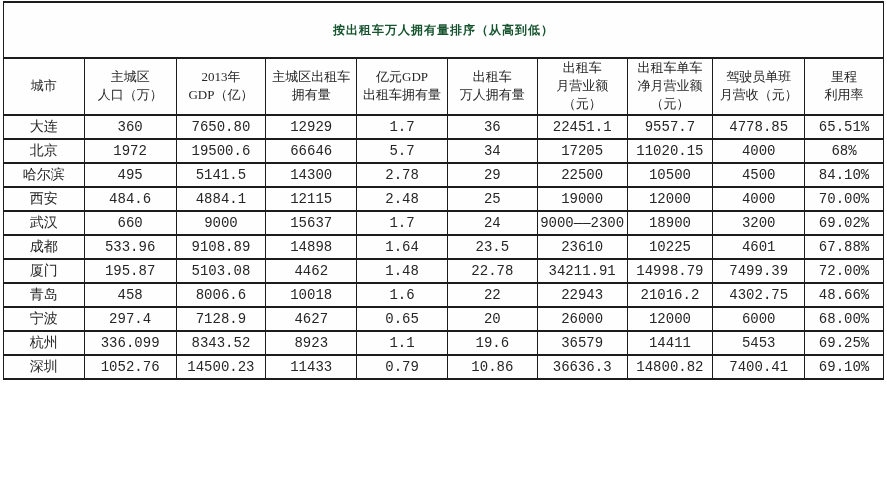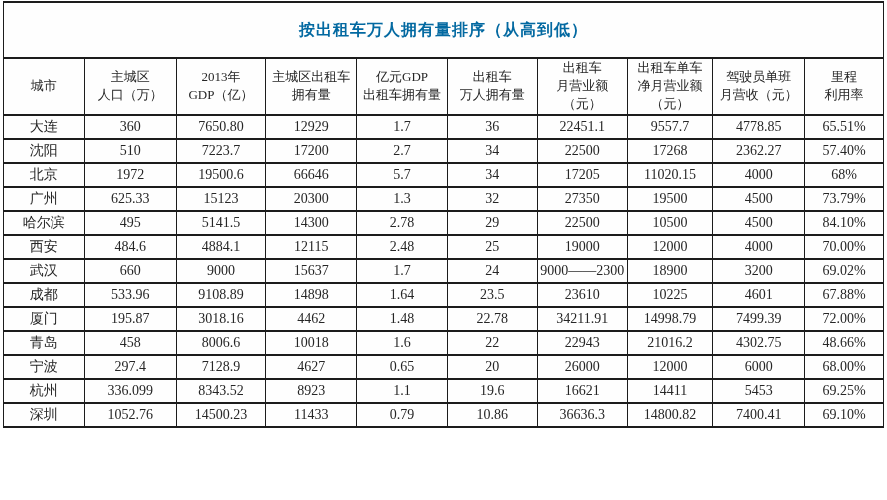--- a/index.html
+++ b/index.html
@@ -29,34 +29,35 @@
     border-right: 1px solid #1c1c1c;
     border-top: 2px solid #1c1c1c;
     border-bottom: 2px solid #1c1c1c;
     text-align: center;
     vertical-align: middle;
     padding: 0 1px;
     overflow: hidden;
   }
   tr.title-row td {
     height: 54px;
-    font-size: 16px;
+    font-size: 12px;
     letter-spacing: 1px;
     font-weight: bold;
-    color: #0369a1;
+    color: #14532d;
   }
   tr.header-row th {
     height: 50px;
     font-size: 13px;
     font-weight: normal;
     line-height: 1.4;
     white-space: pre-line;
   }
   tbody tr.body-row {
     height: 16px;
+    font-family: Liberation Mono, monospace;
   }
   tbody tr.body-row td {
     font-size: 14px;
     line-height: 22px;
     white-space: nowrap;
   }
 </style>
 </head>
 <body>
 
@@ -109,56 +110,32 @@
           <td>7650.80</td>
           <td>12929</td>
           <td>1.7</td>
           <td>36</td>
           <td>22451.1</td>
           <td>9557.7</td>
           <td>4778.85</td>
           <td>65.51%</td>
         </tr>
         <tr class="body-row">
-          <td>沈阳</td>
-          <td>510</td>
-          <td>7223.7</td>
-          <td>17200</td>
-          <td>2.7</td>
-          <td>34</td>
-          <td>22500</td>
-          <td>17268</td>
-          <td>2362.27</td>
-          <td>57.40%</td>
-        </tr>
-        <tr class="body-row">
           <td>北京</td>
           <td>1972</td>
           <td>19500.6</td>
           <td>66646</td>
           <td>5.7</td>
           <td>34</td>
           <td>17205</td>
           <td>11020.15</td>
           <td>4000</td>
           <td>68%</td>
         </tr>
         <tr class="body-row">
-          <td>广州</td>
-          <td>625.33</td>
-          <td>15123</td>
-          <td>20300</td>
-          <td>1.3</td>
-          <td>32</td>
-          <td>27350</td>
-          <td>19500</td>
-          <td>4500</td>
-          <td>73.79%</td>
-        </tr>
-        <tr class="body-row">
           <td>哈尔滨</td>
           <td>495</td>
           <td>5141.5</td>
           <td>14300</td>
           <td>2.78</td>
           <td>29</td>
           <td>22500</td>
           <td>10500</td>
           <td>4500</td>
           <td>84.10%</td>
@@ -195,21 +172,21 @@
           <td>1.64</td>
           <td>23.5</td>
           <td>23610</td>
           <td>10225</td>
           <td>4601</td>
           <td>67.88%</td>
         </tr>
         <tr class="body-row">
           <td>厦门</td>
           <td>195.87</td>
-          <td>3018.16</td>
+          <td>5103.08</td>
           <td>4462</td>
           <td>1.48</td>
           <td>22.78</td>
           <td>34211.91</td>
           <td>14998.79</td>
           <td>7499.39</td>
           <td>72.00%</td>
         </tr>
         <tr class="body-row">
           <td>青岛</td>
@@ -235,21 +212,21 @@
           <td>6000</td>
           <td>68.00%</td>
         </tr>
         <tr class="body-row">
           <td>杭州</td>
           <td>336.099</td>
           <td>8343.52</td>
           <td>8923</td>
           <td>1.1</td>
           <td>19.6</td>
-          <td>16621</td>
+          <td>36579</td>
           <td>14411</td>
           <td>5453</td>
           <td>69.25%</td>
         </tr>
         <tr class="body-row">
           <td>深圳</td>
           <td>1052.76</td>
           <td>14500.23</td>
           <td>11433</td>
           <td>0.79</td>

